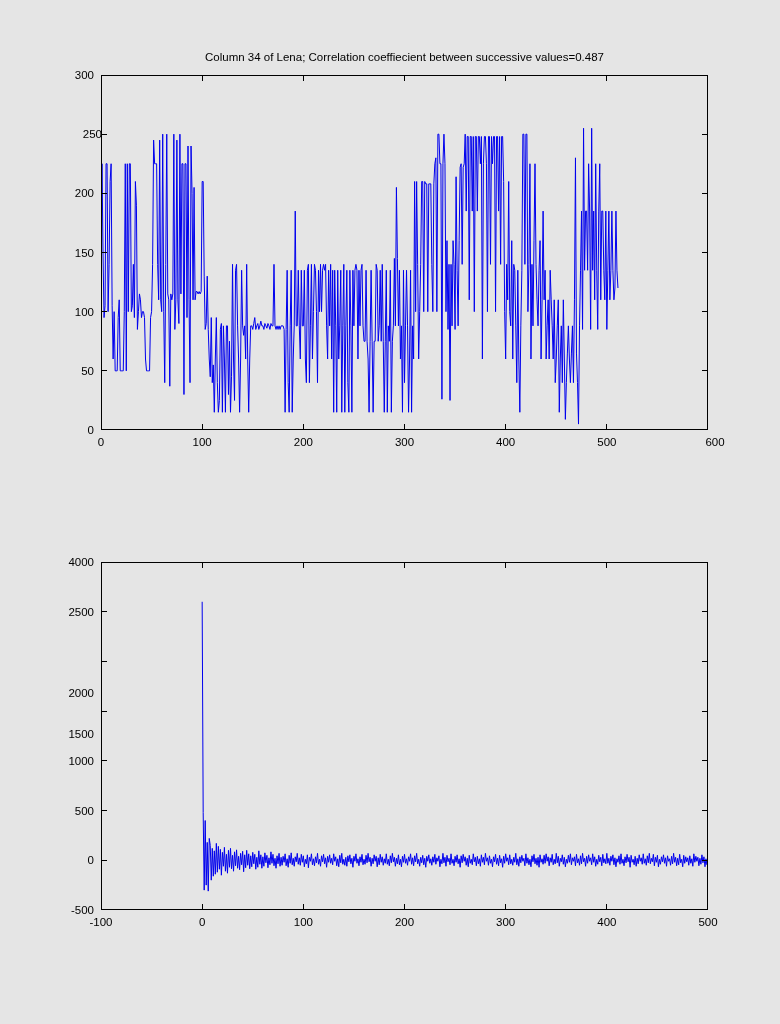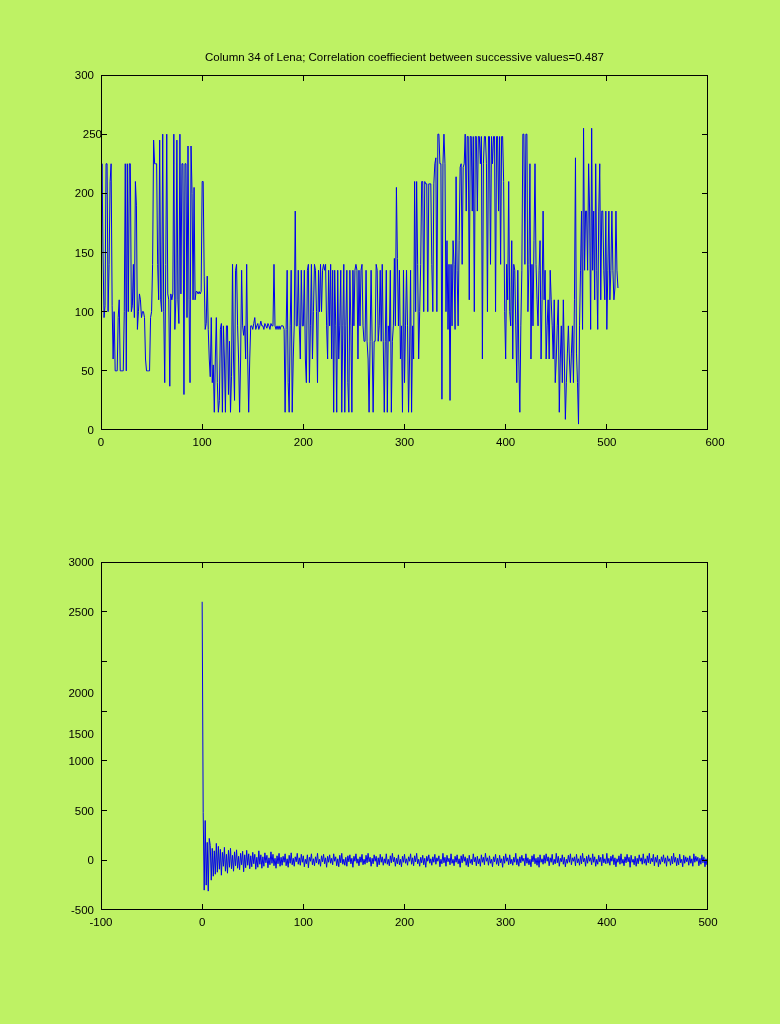--- a/index.html
+++ b/index.html
@@ -1,16 +1,16 @@
 <!DOCTYPE html>
 <html><head>
 <meta charset="utf-8">
 <style>
   html,body{margin:0;padding:0;background:#ffffff;}
-  .figure{position:relative;width:780px;height:1024px;background:#bef264;
+  .figure{position:relative;width:780px;height:1024px;background:#e5e5e5;
           font-family:"Liberation Sans",sans-serif;overflow:hidden;}
   .subplot{position:absolute;left:0;top:0;width:780px;height:1024px;}
   .plot-title{position:absolute;text-align:center;font-size:11.5px;color:#000;white-space:nowrap;}
   .subplot[data-chart-index="0"] .plot-title{left:101px;top:51px;width:607px;}
   .subplot[data-chart-index="1"] .plot-title{left:101px;top:538px;width:607px;}
   .plot-canvas{position:absolute;overflow:hidden;}
   .tick-label{position:absolute;font-size:11.5px;color:#000;white-space:nowrap;}
   .tick-label.x{transform:translateX(-50%);}
   .tick-label.y{transform:translate(-100%,-50%);}
 </style>
@@ -111,16 +111,16 @@
       <span class="tick-label x" style="left: 505.667px; top: 916px;">300</span>
       <span class="tick-label x" style="left: 606.833px; top: 916px;">400</span>
       <span class="tick-label x" style="left: 708px; top: 916px;">500</span>
       <span class="tick-label y" style="left: 94px; top: 910px;">-500</span>
       <span class="tick-label y" style="left: 94px; top: 860.286px;">0</span>
       <span class="tick-label y" style="left: 94px; top: 810.571px;">500</span>
       <span class="tick-label y" style="left: 94px; top: 760.857px;">1000</span>
       <span class="tick-label y" style="left: 94px; top: 734px;">1500</span>
       <span class="tick-label y" style="left: 94px; top: 661.429px; margin-top: 32px;">2000</span>
       <span class="tick-label y" style="left: 94px; top: 611.714px; text-align: center;">2500</span>
-      <span class="tick-label y" style="left: 94px; top: 562px;">3000</span>
+      <span class="tick-label y" style="left: 94px; top: 562px;">4000</span>
     </div>
 
 </div>
 
 </body></html>

